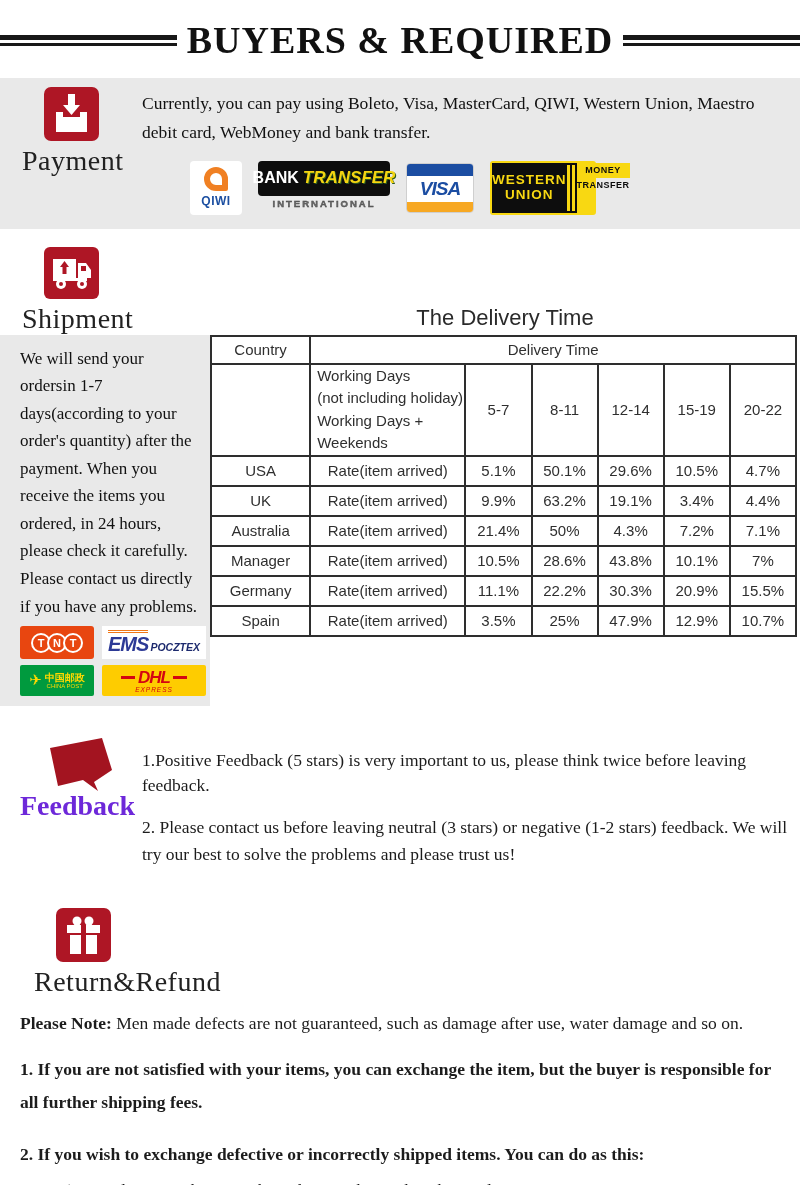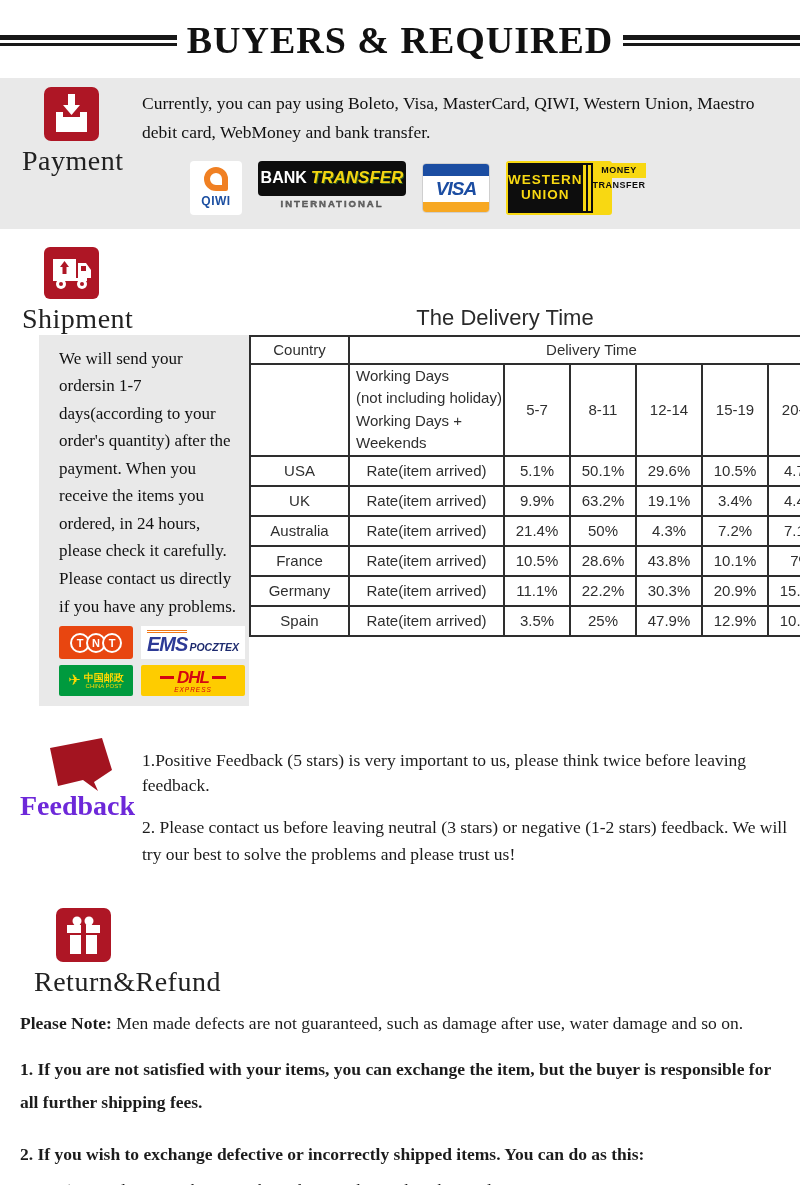--- a/index.html
+++ b/index.html
@@ -29,21 +29,21 @@
   .pay-logos { display:flex; align-items:flex-start; margin-top:14px; margin-left:48px; gap:16px; }
 
   
   .logo-qiwi { width:52px; height:54px; background:#fff; border-radius:4px;
     display:flex; flex-direction:column; align-items:center; justify-content:center; }
   .qiwi-ring { width:24px; height:24px; border:6px solid #f08023; border-radius:50%;
     border-bottom-right-radius:2px; }
   .qiwi-text { color:#1c4fa1; font-family:Liberation Sans, sans-serif; font-weight:bold; font-size:12px; margin-top:3px; letter-spacing:0.5px;}
 
   
-  .logo-bt { width:148px; }
+  .logo-bt { width:132px; }
   .bt-top { background:#0d0d0d; border-radius:4px; height:35px; display:flex; align-items:center; justify-content:center; gap:4px; }
   .bt-bank { color:#fff; font-family:"Liberation Sans",sans-serif; font-weight:bold; font-size:16px; }
   .bt-transfer { color:#f4d411; font-family:"Liberation Sans",sans-serif; font-weight:bold; font-style:italic; font-size:17px; text-shadow:1px 1px 0 #2d5b1f; }
   .bt-intl { text-align:center; font-family:"Liberation Sans",sans-serif; font-size:9.5px; font-weight:bold; letter-spacing:2px; color:#6b6b6b; margin-top:2px; -webkit-text-stroke:0.4px #444; }
 
   
   .logo-visa { width:68px; height:50px; background:#fff; border:1px solid #cfcfcf; border-radius:4px; margin-top:2px;
     display:flex; flex-direction:column; overflow:hidden; }
   .visa-top { height:12px; background:#1b4da2; }
   .visa-mid { flex:1; display:flex; align-items:center; justify-content:center; }
@@ -56,21 +56,21 @@
   .wu-words { flex:1; text-align:center; color:#f8d812; font-family:"Liberation Sans",sans-serif; font-weight:bold; font-size:13.5px; line-height:1.1; letter-spacing:1px; }
   .wu-bars { width:10px; align-self:stretch; display:flex; gap:2px; padding:2px 2px 2px 0; }
   .wu-bars span { flex:1; background:#f8d812; }
   .wu-bot { height:15px; background:#f8d812; text-align:center; font-family:"Liberation Sans",sans-serif; font-weight:bold; font-size:9px; color:#0d0d0d; line-height:15px; letter-spacing:0.5px; }
 
   
   .ship-head { display:flex; margin-top:18px; }
   .ship-head-left { width:210px; flex:none; padding-left:22px; }
   .ship-title-zone { flex:1; display:flex; align-items:flex-end; justify-content:center; padding-bottom:4px; }
   .table-title { font-family:"Liberation Sans",sans-serif; font-size:22px; color:#2a2a2a; }
-  .ship-body { display:flex; align-items:stretch;padding-left:39px; }
+  .ship-body { display:flex; align-items:stretch; }
   .ship-note-box { width:210px; flex:none; background:#e9e9e9; padding:10px 10px 10px 20px; }
   .ship-note { font-size:17px; line-height:1.62; color:#111; }
   .carrier-grid { margin-top:6px; display:grid; grid-template-columns:74px 104px; gap:6px 8px; }
 
   .logo-tnt { width:74px; height:33px; background:#e84610; border-radius:3px; display:flex; align-items:center; justify-content:center; }
   .tnt-c { width:20px; height:20px; border:2px solid #fff; border-radius:50%; color:#fff;
     font-family:"Liberation Sans",sans-serif; font-weight:bold; font-size:11px;
     display:flex; align-items:center; justify-content:center; margin:0 -2px; background:#e84610; }
   .logo-ems { width:104px; height:33px; background:#fff; display:flex; align-items:center; justify-content:center; }
   .ems-word { color:#2d3a96; font-family:"Liberation Sans",sans-serif; font-weight:bold; font-style:italic; font-size:20px; letter-spacing:-1px; border-top:3px double #f07818; }
@@ -280,21 +280,21 @@
         <tr class="drow">
           <td class="country-cell">Australia</td>
           <td>Rate(item arrived)</td>
           <td>21.4%</td>
           <td>50%</td>
           <td>4.3%</td>
           <td>7.2%</td>
           <td>7.1%</td>
         </tr>
         <tr class="drow">
-          <td class="country-cell">France</td>
+          <td class="country-cell">Manager</td>
           <td>Rate(item arrived)</td>
           <td>10.5%</td>
           <td>28.6%</td>
           <td>43.8%</td>
           <td>10.1%</td>
           <td>7%</td>
         </tr>
         <tr class="drow">
           <td class="country-cell">Germany</td>
           <td>Rate(item arrived)</td>

